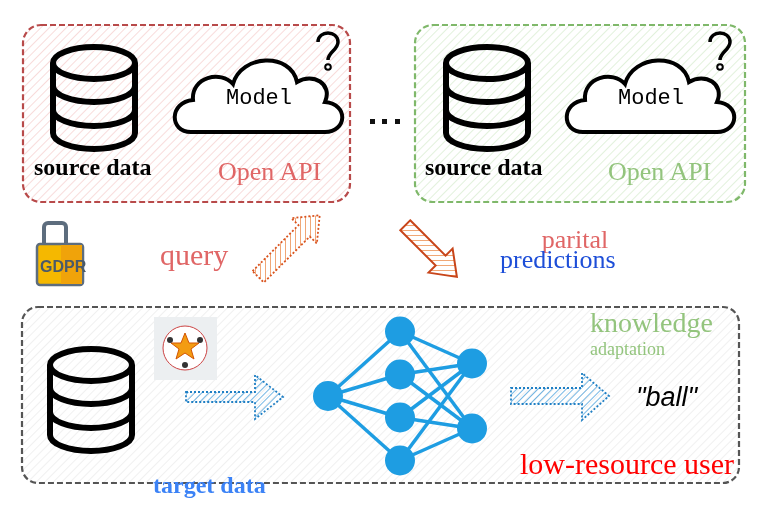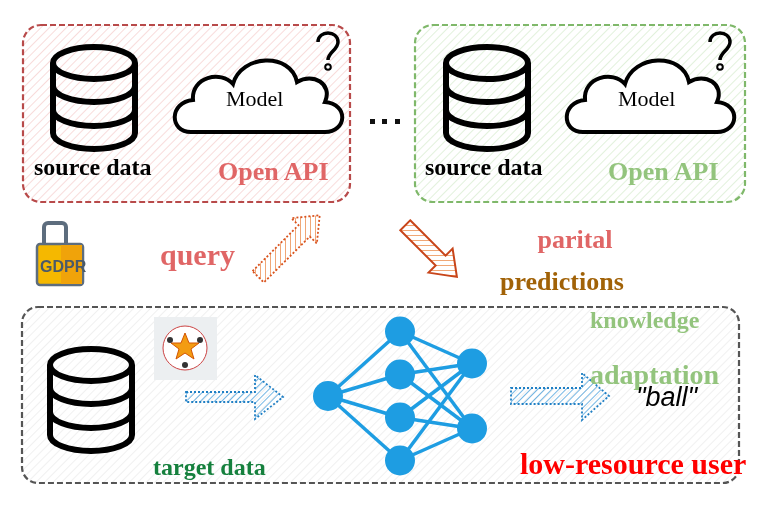--- a/index.html
+++ b/index.html
@@ -1,21 +1,21 @@
 <!DOCTYPE html>
 <html><head>
 <meta charset="utf-8">
 <style>
   html,body{margin:0;padding:0;background:#fff;}
   body{width:761px;height:506px;position:relative;overflow:hidden;font-family:"Liberation Serif",serif;}
   svg{position:absolute;left:0;top:0;}
   .txt{position:absolute;white-space:nowrap;}
   .serif-bi{font-family:"Liberation Serif",serif;font-weight:bold;}
-  .serif-b{font-family:"Liberation Serif",serif;font-weight:bold;}
-  .serif{font-family:Liberation Serif, serif;}
+  .serif-b{font-family:"Liberation Serif",serif;font-weight:normal;}
+  .serif{font-family:Liberation Mono, monospace;}
 </style>
 </head>
 <body>
 
 <svg width="761" height="506" viewBox="0 0 761 506">
   <defs>
     <pattern id="hatchRed" width="6" height="6" patternUnits="userSpaceOnUse" patternTransform="rotate(45)">
       <line x1="0" y1="0" x2="0" y2="6" stroke="#f4c4c2" stroke-width="1.2"></line>
     </pattern>
     <pattern id="hatchGreen" width="6" height="6" patternUnits="userSpaceOnUse" patternTransform="rotate(45)">
@@ -130,21 +130,21 @@
 <div class="txt serif-b" style="left:218px;top:157px;font-size:26px;color:#e06666;">Open API</div>
 
 <div class="txt serif-bi" style="left:425px;top:154px;font-size:24px;color:#000;">source data</div>
 <div class="txt serif-b" style="left:608px;top:157px;font-size:26px;color:#93c47d;">Open API</div>
 
 <div class="txt" style="left:40px;top:258px;font-size:16px;font-weight:bold;color:#4a5a6a;font-family:Liberation Sans, sans-serif;">GDPR</div>
 
 <div class="txt serif-b" style="left:160px;top:238px;font-size:30px;color:#e06666;">query</div>
 
 <div class="txt serif-b" style="left:520px;top:225px;font-size:26px;color:#e06666;text-align:center;width:110px;">parital</div>
-<div class="txt serif-b" style="left:500px;top:267px;font-size:26px;color:#a16207;">predictions</div>
+<div class="txt serif-b" style="left:500px;top:245px;font-size:26px;color:#1d4ed8;">predictions</div>
 
-<div class="txt serif-b" style="left:590px;top:307px;font-size:24px;color:#93c47d;">knowledge</div>
-<div class="txt serif-b" style="left:590px;top:359px;font-size:28px;color:#93c47d;">adaptation</div>
+<div class="txt serif-b" style="left:590px;top:307px;font-size:28px;color:#93c47d;">knowledge</div>
+<div class="txt serif-b" style="left:590px;top:339px;font-size:18px;color:#93c47d;">adaptation</div>
 
 <div class="txt" style="left:636px;top:382px;font-size:27px;font-style:italic;font-family:'Liberation Sans',sans-serif;color:#000;">"ball"</div>
 
-<div class="txt serif-bi" style="left:153px;top:454px;font-size:24px;color:#15803d;">target data</div>
+<div class="txt serif-bi" style="left:153px;top:472px;font-size:24px;color:#3b82f6;">target data</div>
 <div class="txt serif-b" style="left:520px;top:447px;font-size:30px;color:#ff0000;">low-resource user</div>
 
 </body></html>

